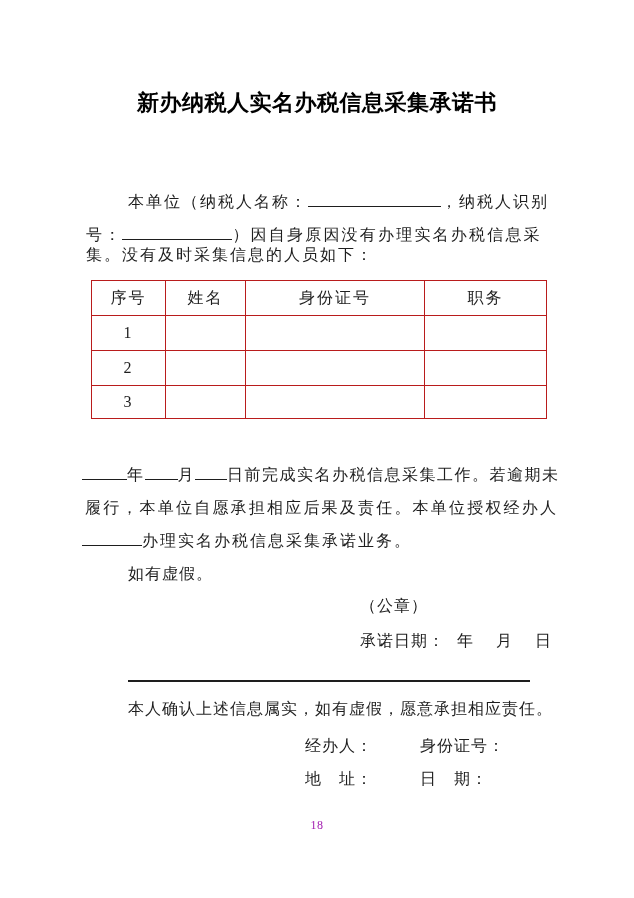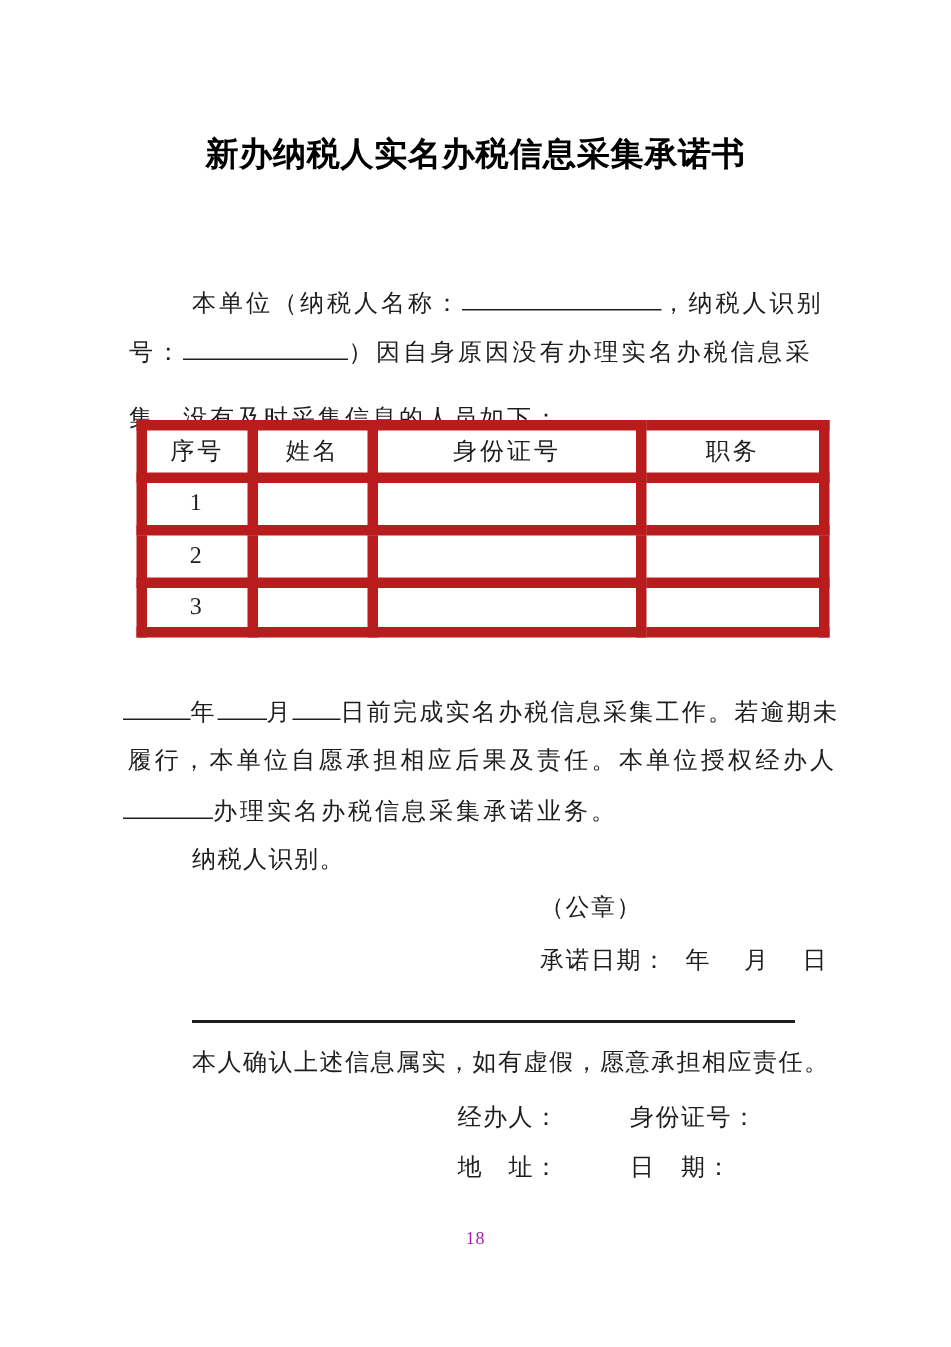--- a/index.html
+++ b/index.html
@@ -25,28 +25,28 @@
     display:inline-block; height:14px; vertical-align:baseline;
     border-bottom:1.4px solid #1e1e1e;
   }
   .w110 { width:110px; } .w133 { width:133px; }
   .w45 { width:45px; }  .w33 { width:33px; }
   .w32 { width:32px; }  .w60 { width:60px; }
 
   .salutation { top:153px; left:97px; }
   .intro-l1 { top:193px; left:128px; }
   .intro-l2 { top:226px; left:86px; }
-  .intro-l3 { top:271px; left:86px; }
+  .intro-l3 { top:246px; left:86px; }
 
   table.personnel {
     position:absolute; top:280px; left:91px; width:455px;
     border-collapse:collapse; table-layout:fixed; font-size:16px; color:#1e1e1e;
   }
   table.personnel th, table.personnel td {
-    border:7px solid #b91c1c; text-align:center; vertical-align:middle;
+    border:1px solid #b91c1c; text-align:center; vertical-align:middle;
     font-weight:normal; letter-spacing:2px; overflow:hidden;
   }
   tr.h35 { height:35px; } tr.h33 { height:33px; }
 
   .promise-l1 { top:433px; left:128px; }
   .promise-l2 { top:466px; left:82px; }
   .promise-l3 { top:499px; left:85px; }
   .promise-l4 { top:532px; left:82px; }
   .closing   { top:565px; left:128px; }
   .seal      { top:597px; left:360px; }
@@ -125,21 +125,21 @@
   <div class="line promise-l2 ls15">
     <span class="ul w45"></span><span>年</span><span class="ul w33"></span><span>月</span><span class="ul w32"></span><span>日前完成实名办税信息采集工作。若逾期未</span>
   </div>
 
   <div class="line promise-l3 ls22">履行，本单位自愿承担相应后果及责任。本单位授权经办人</div>
 
   <div class="line promise-l4 ls20">
     <span class="ul w60"></span><span>办理实名办税信息采集承诺业务。</span>
   </div>
 
-  <div class="line closing ls10">纳税人识别。</div>
+  <div class="line closing ls10">如有虚假。</div>
 
   <div class="line seal ls10">（公章）</div>
 
   <div class="line dateline ls10">
     <span>承诺日期：</span><span class="gap1">年</span><span class="gap2">月</span><span class="gap2">日</span>
   </div>
 
   <div class="divider"></div>
 
   <div class="line confirm ls10">本人确认上述信息属实，如有虚假，愿意承担相应责任。</div>

